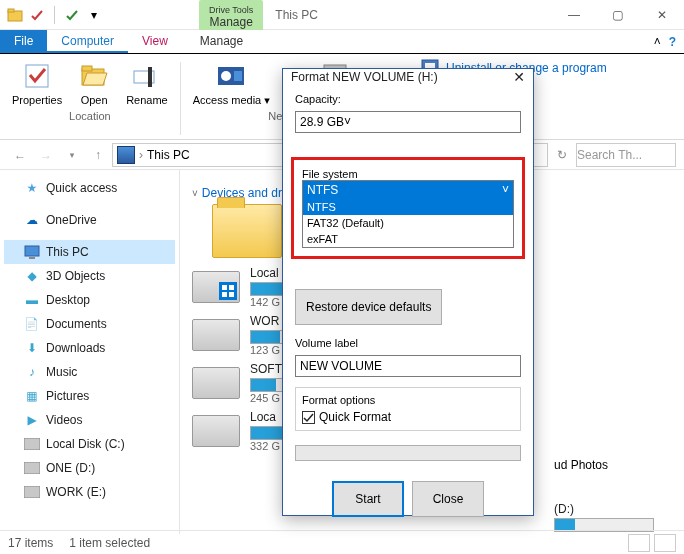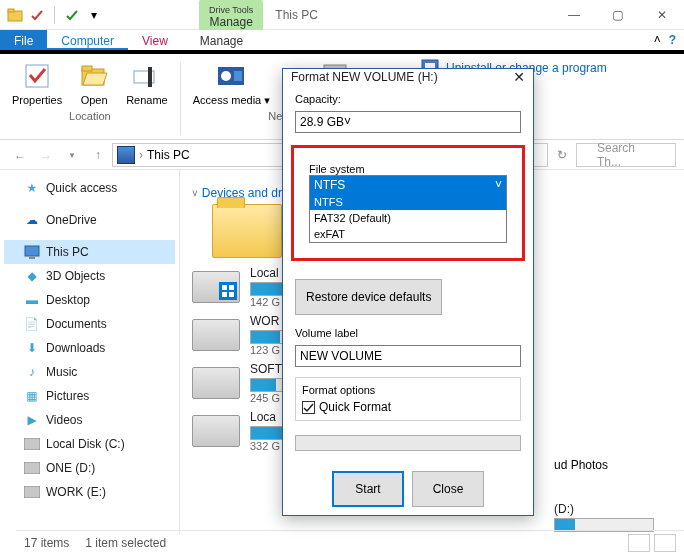--- a/index.html
+++ b/index.html
@@ -10,21 +10,21 @@
 .titlebar .qat { display: flex; gap: 4px; padding: 0 6px; align-items: center; }
 .qat-icon { width: 18px; height: 18px; display: flex; align-items: center; justify-content: center; }
 .titlebar .divider { width: 1px; height: 18px; background: #ccc; margin: 0 4px; }
 .contextual-tab { background: #b6e5a8; color: #333; height: 30px; padding: 4px 10px 0; margin-left: 90px; display: flex; flex-direction: column; align-items: center; justify-content: center; border-radius: 2px 2px 0 0; }
 .contextual-tab span:first-child { font-size: 9px; line-height: 10px; }
 .title-text { margin-left: 12px; color: #666; }
 .win-controls { margin-left: auto; display: flex; }
 .win-controls div { width: 44px; height: 30px; display: flex; align-items: center; justify-content: center; color: #555; }
 
 
-.ribbon-tabs { height: 24px; display: flex; align-items: stretch; border-bottom: 4px solid #000000; }
+.ribbon-tabs { height: 24px; display: flex; align-items: stretch; border-bottom: 1px solid #000000; }
 .ribbon-tabs .file-tab { background: #1979ca; color: #fff; padding: 4px 14px; }
 .ribbon-tabs .tab { padding: 4px 14px; color: #be185d; }
 .ribbon-tabs .tab.active { border-bottom: 2px solid #1979ca; color: #1979ca; }
 .ribbon-tabs .manage-tab { color: #333; padding: 4px 12px; margin-left: 6px; }
 .ribbon-tabs .right { margin-left: auto; display: flex; align-items: center; padding-right: 8px; gap: 8px; }
 
 
 .ribbon { height: 86px; background: #fff; border-bottom: 1px solid #dadada; display: flex; padding: 4px 8px 0; gap: 6px; position: relative; }
 .rgroup { display: flex; flex-direction: column; align-items: center; }
 .rgroup .btns { display: flex; gap: 8px; }
@@ -33,21 +33,21 @@
 .rbtn .lbl { font-size: 11px; text-align: center; line-height: 12px; }
 .group-label { font-size: 11px; color: #666; margin-top: 2px; }
 .vsep { width: 1px; background: #e0e0e0; margin: 4px 2px; }
 .control-panel-link { position: absolute; left: 420px; top: 4px; display: flex; align-items: center; gap: 6px; color: #0066cc; font-size: 11px; }
 
 
 .addrbar { height: 30px; display: flex; align-items: center; padding: 2px 8px; gap: 2px; border-bottom: 1px solid #e5e5e5; }
 .nav-arrow { width: 24px; height: 24px; display: flex; align-items: center; justify-content: center; color: #888; }
 .breadcrumb { flex: 1; height: 24px; border: 1px solid #ccc; display: flex; align-items: center; padding: 0 4px; gap: 4px; }
 .bc-icon { width: 18px; height: 18px; background: linear-gradient(#4a90d9, #2c5aa0); border: 1px solid #1a3a6e; }
-.searchbox { width: 100px; height: 24px; border: 1px solid #ccc; padding: 0 20px; color: #999; display: flex; align-items: center; }
+.searchbox { width: 100px; height: 24px; border: 1px solid #ccc; padding: 0 0; color: #999; display: flex; align-items: center; }
 
 
 .main { display: flex; height: 364px; }
 .sidebar { width: 180px; border-right: 1px solid #e5e5e5; padding: 6px 4px; overflow: hidden; }
 .sb-item { display: flex; align-items: center; gap: 6px; padding: 4px 6px 4px 20px; color: #222; }
 .sb-item.sel { background: #cce8ff; }
 .sb-icon { width: 16px; height: 16px; display: inline-flex; align-items: center; justify-content: center; flex-shrink: 0; }
 .sb-spacer { height: 8px; }
 
 .content { flex: 1; padding: 8px 12px; position: relative; overflow: hidden; }
@@ -58,42 +58,42 @@
 .drive-ico { width: 48px; height: 32px; background: linear-gradient(#e8e8e8, #c8c8c8); border: 1px solid #999; border-radius: 2px; position: relative; flex-shrink: 0; }
 .drive-info { flex: 1; }
 .drive-name { font-size: 12px; color: #222; }
 .drive-bar { width: 100px; height: 14px; border: 1px solid #aaa; background: #eee; margin-top: 2px; position: relative; }
 .drive-bar-fill { height: 100%; background: #26a0da; }
 .drive-sub { font-size: 11px; color: #666; }
 .drive-right { position: absolute; right: 0; width: 130px; }
 .drive-right .drive-row { margin: 6px 0 18px; }
 
 
-.statusbar { position: absolute; bottom: 0; left: 16px; right: 0; height: 24px; border-top: 1px solid #e5e5e5; display: flex; align-items: center; padding: 0 8px; font-size: 11px; color: #555; gap: 16px; }
+.statusbar { position: absolute; bottom: 0; left: 0; right: 0; height: 24px; border-top: 1px solid #e5e5e5; display: flex; align-items: center; padding: 0 8px; font-size: 11px; color: #555; gap: 16px; }
 .statusbar .right { margin-left: auto; display: flex; gap: 4px; }
 .view-btn { width: 22px; height: 18px; border: 1px solid #ccc; }
 
 
 .dialog { position: absolute; left: 282px; top: 68px; width: 252px; height: 448px; background: #fff; border: 1px solid #2c5aa0; box-shadow: 0 4px 16px rgba(0,0,0,0.3); display: flex; flex-direction: column; }
 .dlg-title { height: 30px; display: flex; align-items: center; padding: 0 8px; font-size: 12px; color: #222; }
 .dlg-title .close { margin-left: auto; font-size: 14px; cursor: pointer; }
 .dlg-body { flex: 1; padding: 8px 12px; display: flex; flex-direction: column; gap: 6px; }
 .dlg-label { font-size: 11px; }
 .dlg-select { height: 22px; border: 1px solid #7a7a7a; padding: 1px 4px; display: flex; align-items: center; justify-content: flex-start; background: #fff; }
 .dlg-input { height: 22px; border: 1px solid #7a7a7a; padding: 0 4px; display: flex; align-items: center; }
 .dlg-btn { height: 36px; border: 1px solid #adadad; background: #e1e1e1; padding: 0 10px; display: inline-flex; align-items: center; justify-content: center; }
 .dlg-btn.primary { border: 2px solid #0078d7; }
 .dlg-buttons { display: flex; gap: 8px; justify-content: center; padding: 8px 0 12px; }
 .dlg-group { border: 1px solid #d0d0d0; padding: 6px; margin-top: 4px; }
 .dlg-group-title { font-size: 11px; margin-bottom: 4px; }
 .dlg-check { display: flex; align-items: center; gap: 4px; font-size: 11px; }
 .dlg-progress { height: 16px; border: 1px solid #b0b0b0; background: #e8e8e8; margin-top: 8px; }
 
 
-.fs-highlight { border: 3px solid #e21b1b; padding: 15px; margin: 6px -4px; position: relative; }
+.fs-highlight { border: 3px solid #e21b1b; padding: 8px; margin: 18px -4px; position: relative; }
 .fs-dropdown { border: 1px solid #7a7a7a; }
 .fs-dropdown .selrow { background: #0078d7; color: #fff; padding: 2px 4px; display: flex; justify-content: space-between; align-items: center; }
 .fs-dropdown .list { background: #fff; }
 .fs-dropdown .opt { padding: 2px 4px; font-size: 11px; }
 .fs-dropdown .opt.hl { background: #0078d7; color: #fff; }
 
 svg { display: block; }
 </style>
 </head>
 <body>

